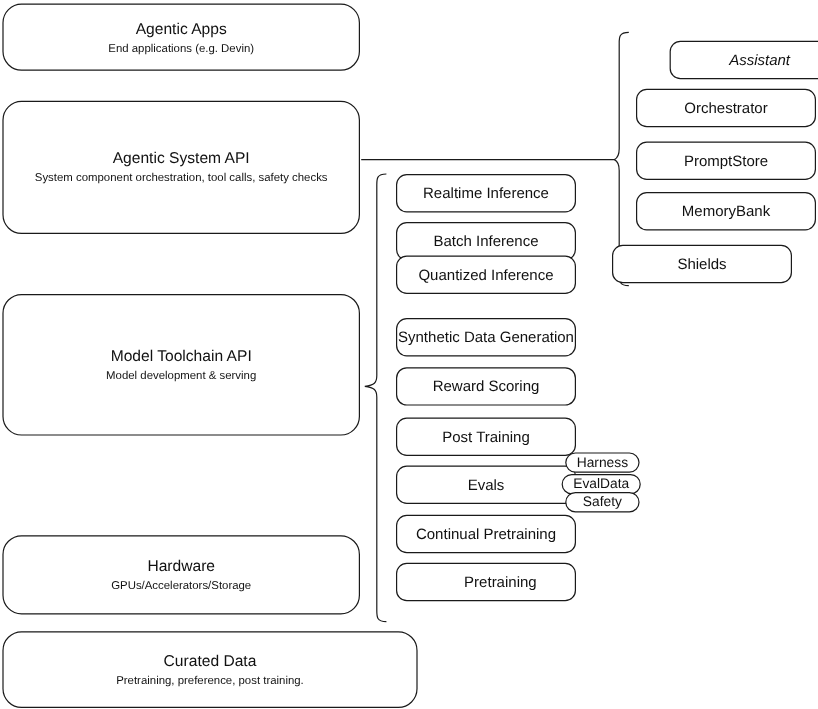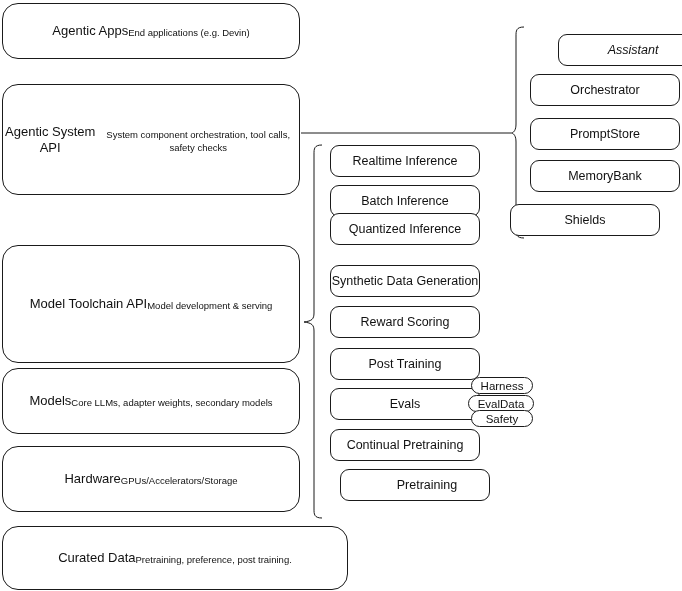--- a/index.html
+++ b/index.html
@@ -17,21 +17,21 @@
   }
 
   
   .box {
     position: absolute;
     box-sizing: border-box;
     border: 1px solid #1a1a1a;
     border-radius: 14px;
     background: #ffffff;
     display: flex;
-    flex-direction: row;
+    flex-direction: column;
     align-items: center;
     justify-content: center;
     text-align: center;
   }
   .box .title {
     font-size: 13px;
     color: #111111;
     line-height: 16px;
   }
   .box .subtitle {
@@ -120,24 +120,20 @@
   <div class="box layer-box" style="left:2px; top:84px; width:298px; height:111px;">
     <div class="title">Agentic System API</div>
     <div class="subtitle">System component orchestration, tool calls, safety checks</div>
   </div>
 
   <div class="box layer-box" style="left:2px; top:223px; width:298px; height:118px;margin-top:22px;">
     <div class="title">Model Toolchain API</div>
     <div class="subtitle">Model development &amp; serving</div>
   </div>
 
-  <div class="box layer-box" style="left:2px; top:368px; width:298px; height:66px;">
-    <div class="title">Models</div>
-    <div class="subtitle">Core LLMs, adapter weights, secondary models</div>
-  </div>
 
   <div class="box layer-box" style="left:2px; top:446px; width:298px; height:66px;">
     <div class="title">Hardware</div>
     <div class="subtitle">GPUs/Accelerators/Storage</div>
   </div>
 
   <div class="box layer-box" style="left:2px; top:526px; width:346px; height:64px;">
     <div class="title">Curated Data</div>
     <div class="subtitle">Pretraining, preference, post training.</div>
   </div>
@@ -159,21 +155,21 @@
   </div>
   <div class="box cap-box" style="left:330px; top:348px;">
     <div class="title">Post Training</div>
   </div>
   <div class="box cap-box" style="left:330px; top:388px;align-items:center;">
     <div class="title">Evals</div>
   </div>
   <div class="box cap-box" style="left:330px; top:429px;">
     <div class="title">Continual Pretraining</div>
   </div>
-  <div class="box cap-box" style="left:340px; top:469px;padding-left:24px;">
+  <div class="box cap-box" style="left:330px; top:469px;padding-left:24px;">
     <div class="title">Pretraining</div>
   </div>
 
   <div class="mini-pill" style="left:471px; top:377px; width:62px;">Harness</div>
   <div class="mini-pill" style="left:468px; top:395px; width:66px;">EvalData</div>
   <div class="mini-pill" style="left:471px; top:410px; width:62px;">Safety</div>
 
   <div class="box cap-box" style="left:558px; top:34px;font-style:italic;">
     <div class="title">Assistant</div>
   </div>

